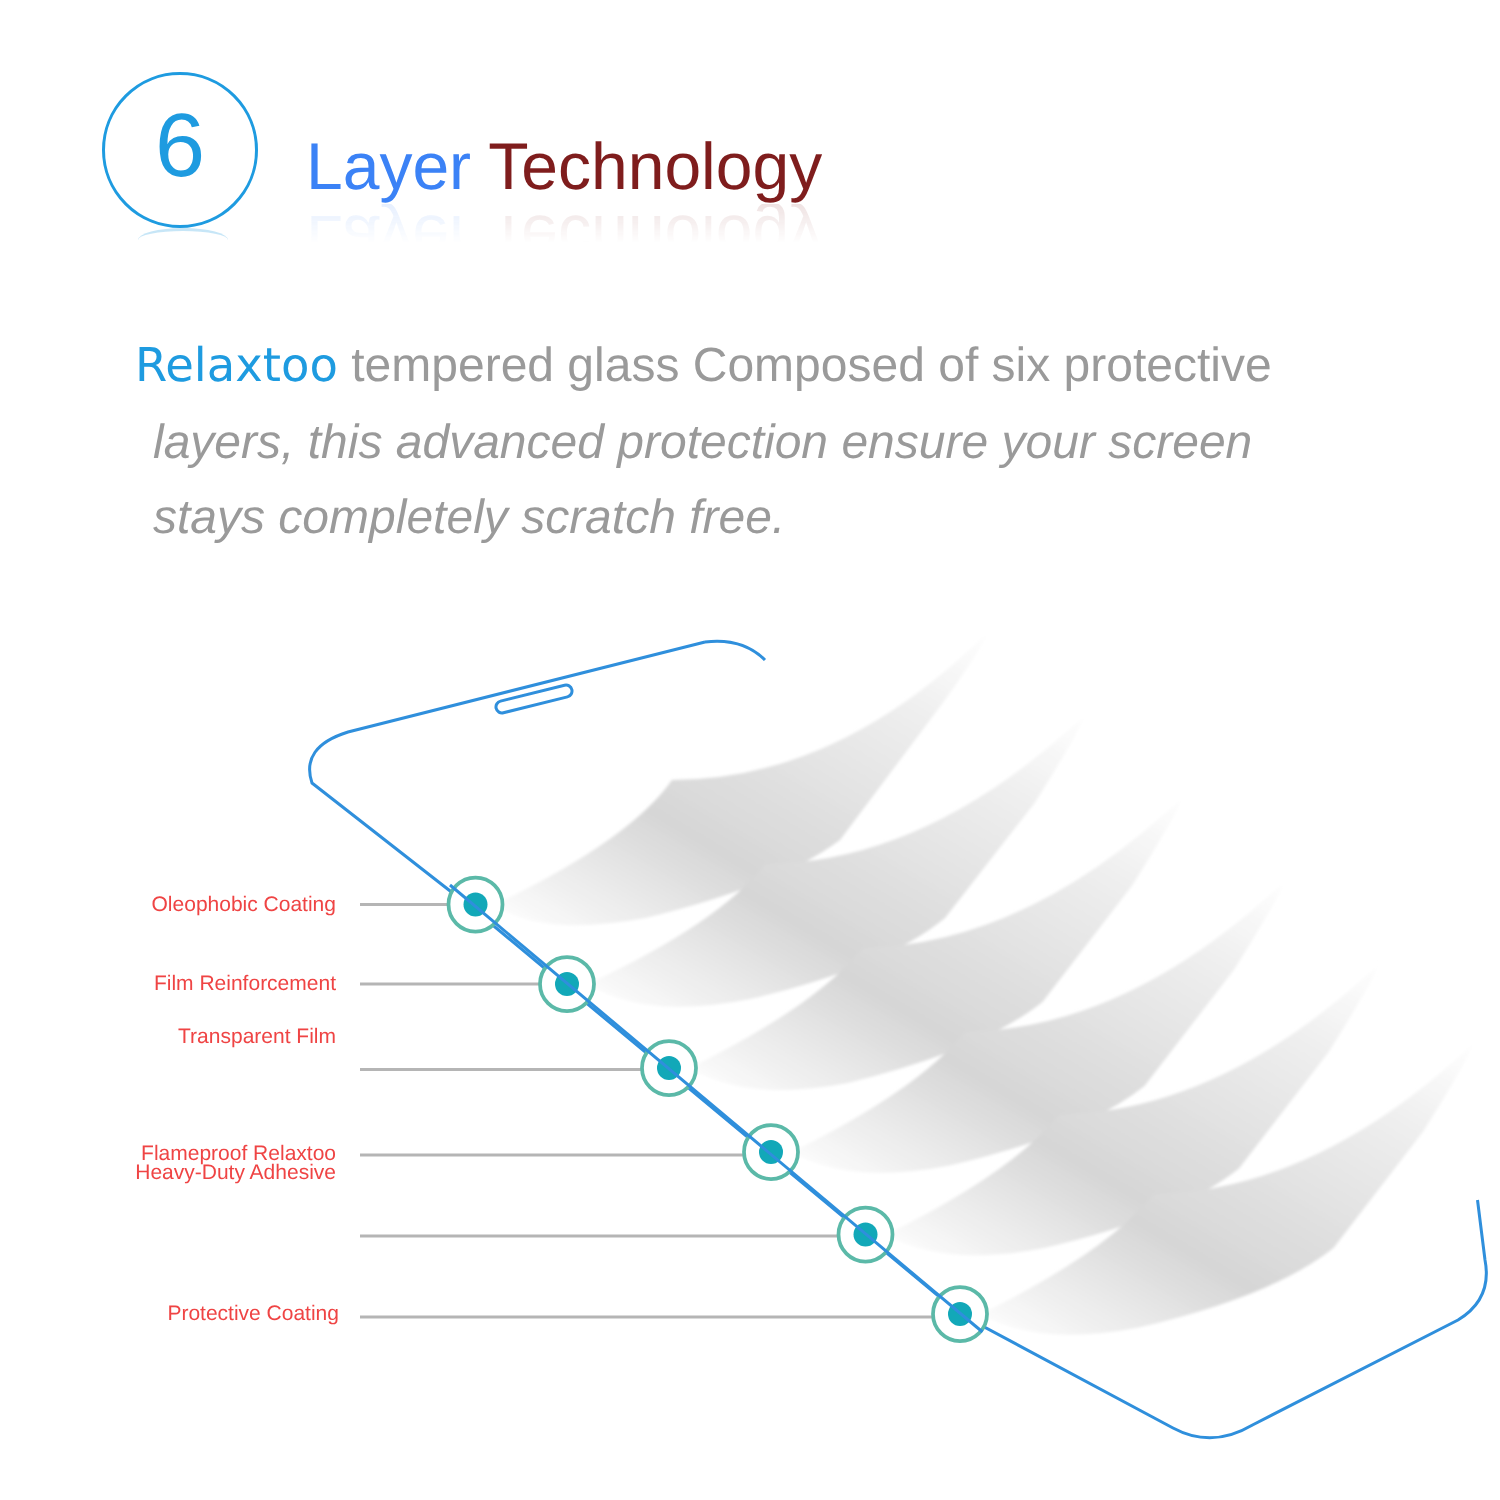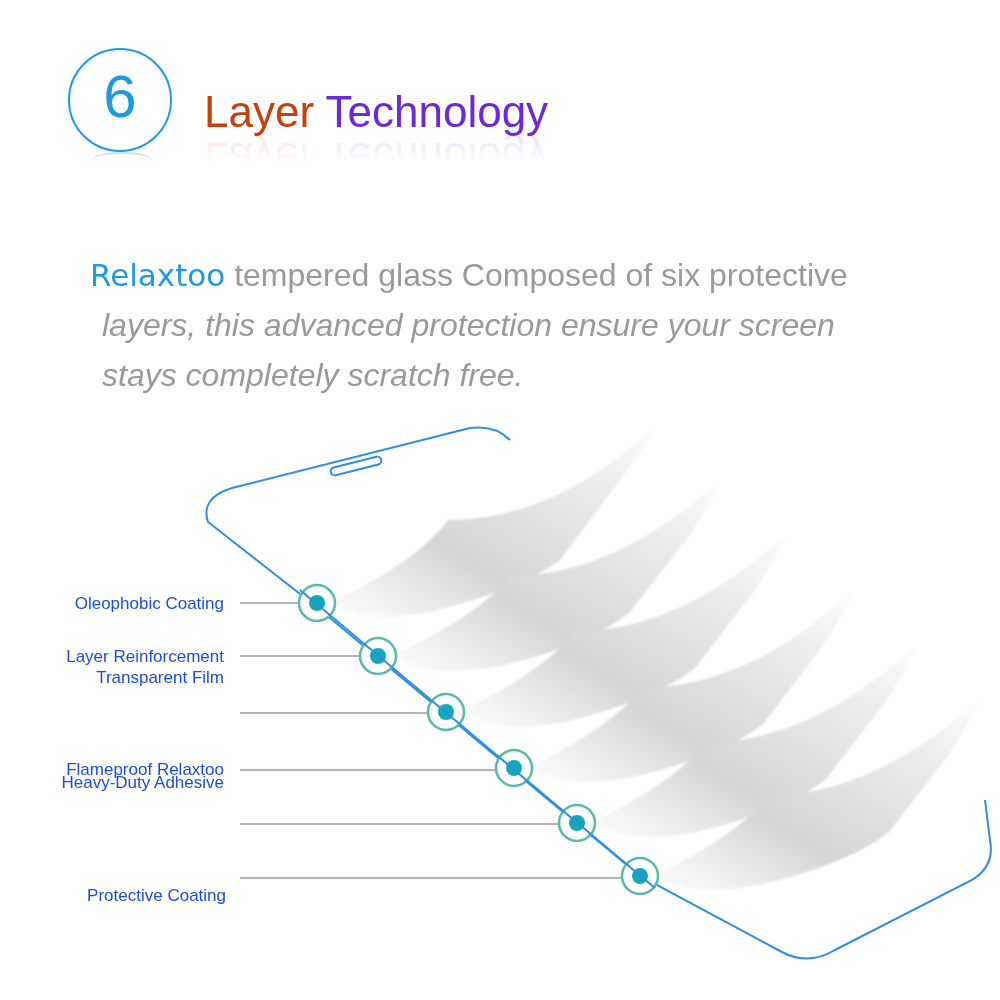--- a/index.html
+++ b/index.html
@@ -8,35 +8,35 @@
   .page { position: absolute; inset: 0; background: #ffffff; }
 
   
   .badge { position: absolute; left: 68px; top: 48px; width: 104px; height: 104px;
            border: 2px solid #1e9be0; border-radius: 50%; box-sizing: border-box;
            display: flex; align-items: center; justify-content: center; }
   .badge-num { font-size: 60px; color: #1e9be0; line-height: 1; margin-top: -6px; }
   .badge-reflect { position: absolute; left: 92px; top: 152px; width: 60px; height: 14px;
            border-top: 2px solid rgba(30,155,224,0.25); border-radius: 50% 50% 0 0; }
   .title { position: absolute; left: 204px; top: 90px; font-size: 44px; line-height: 1; white-space: nowrap; }
-  .title-a { color: #c2410c; }
-  .title-b { color: #6d28d9; }
+  .title-a { color: #3b82f6; }
+  .title-b { color: #7f1d1d; }
   .title-reflect { position: absolute; left: 204px; top: 136px; font-size: 44px; line-height: 1;
            white-space: nowrap; transform: scaleY(-1); opacity: 0.12;
            -webkit-mask-image: linear-gradient(to top, #000 0%, transparent 60%);
            mask-image: linear-gradient(to top, #000 0%, transparent 60%); }
 
   
   .desc { position: absolute; left: 90px; top: 218px; width: 900px; font-size: 32px;
-          line-height: 50px; color: #9a9a9a; margin-top: 32px; }
+          line-height: 50px; color: #9a9a9a; }
   .desc .brand { color: #1e9be0; font-family: "DejaVu Sans", sans-serif; font-size: 31px; }
   .desc .l2, .desc .l3 { display: block; padding-left: 12px; font-style: italic; }
 
   
-  .label { position: absolute; right: 776px; font-size: 17px; color: #1d4ed8; white-space: nowrap; }
+  .label { position: absolute; right: 776px; font-size: 14px; color: #ef4444; white-space: nowrap; }
   svg.diagram { position: absolute; left: 0; top: 0; }
 </style>
 </head>
 <body>
 
 <div class="page">
 
   <div class="badge">
     <span class="badge-num">6</span>
   </div>
@@ -114,18 +114,18 @@
       <g>
           <circle cx="640" cy="876" r="18" fill="#fff" stroke="#5bb9a8" stroke-width="2.5"></circle>
           <circle cx="640" cy="876" r="8" fill="#12a8b8"></circle>
         </g>
     </g>
 
     <line x1="300" y1="590" x2="655" y2="888" stroke="#2f8fdc" stroke-width="2"></line>
   </svg>
 
   <div class="label" style="top:594px">Oleophobic Coating</div>
-  <div class="label" style="top:647px">Layer Reinforcement</div>
-  <div class="label" style="top:668px">Transparent Film</div>
+  <div class="label" style="top:647px">Film Reinforcement</div>
+  <div class="label" style="top:682px">Transparent Film</div>
   <div class="label" style="top:760px">Flameproof Relaxtoo</div>
   <div class="label" style="top:773px">Heavy-Duty Adhesive</div>
-  <div class="label" style="top:886px;right:774px">Protective Coating</div>
+  <div class="label" style="top:867px;right:774px">Protective Coating</div>
 </div>
 
 </body></html>

